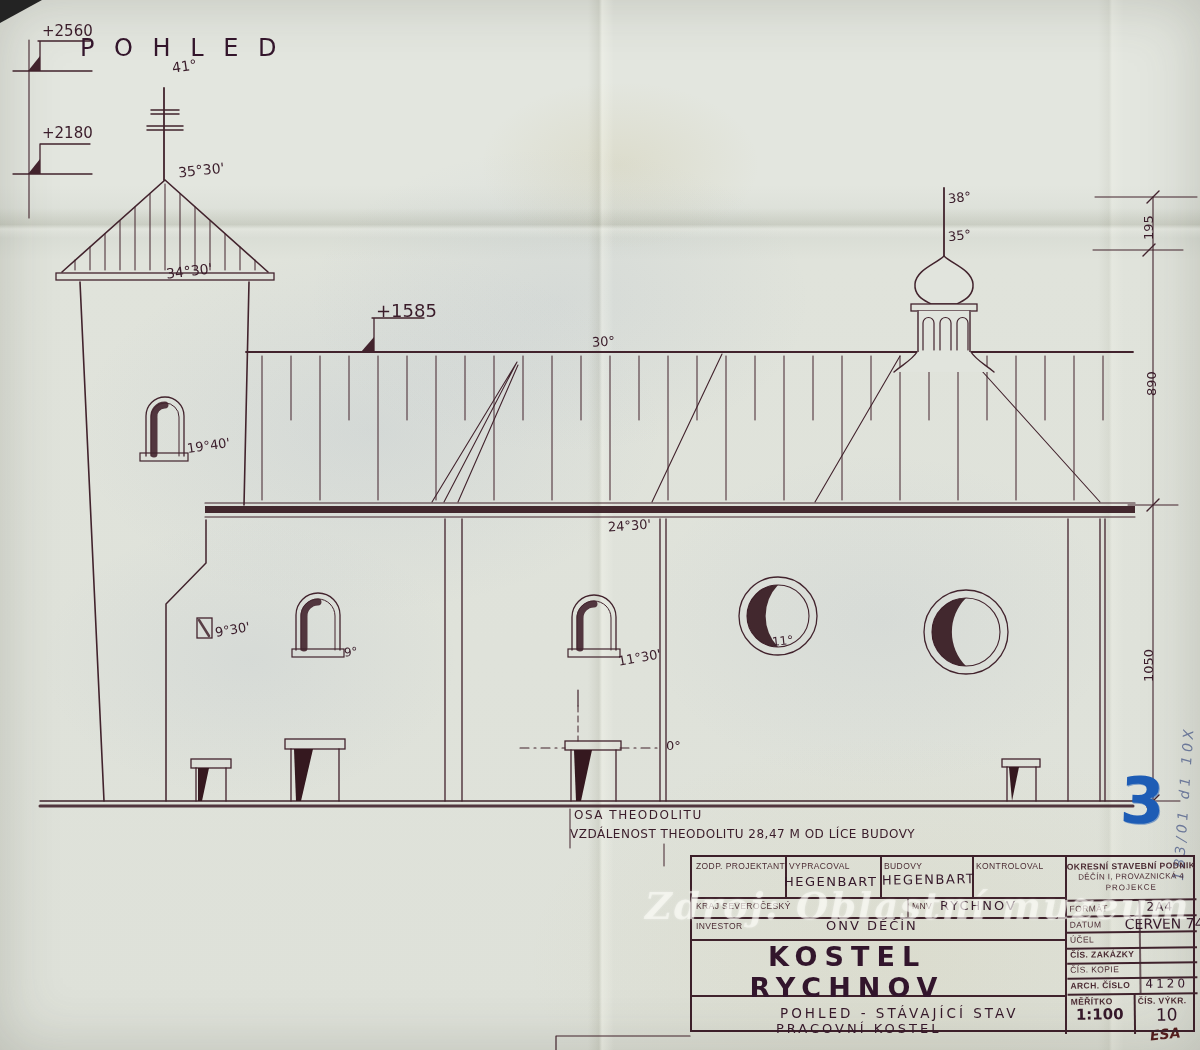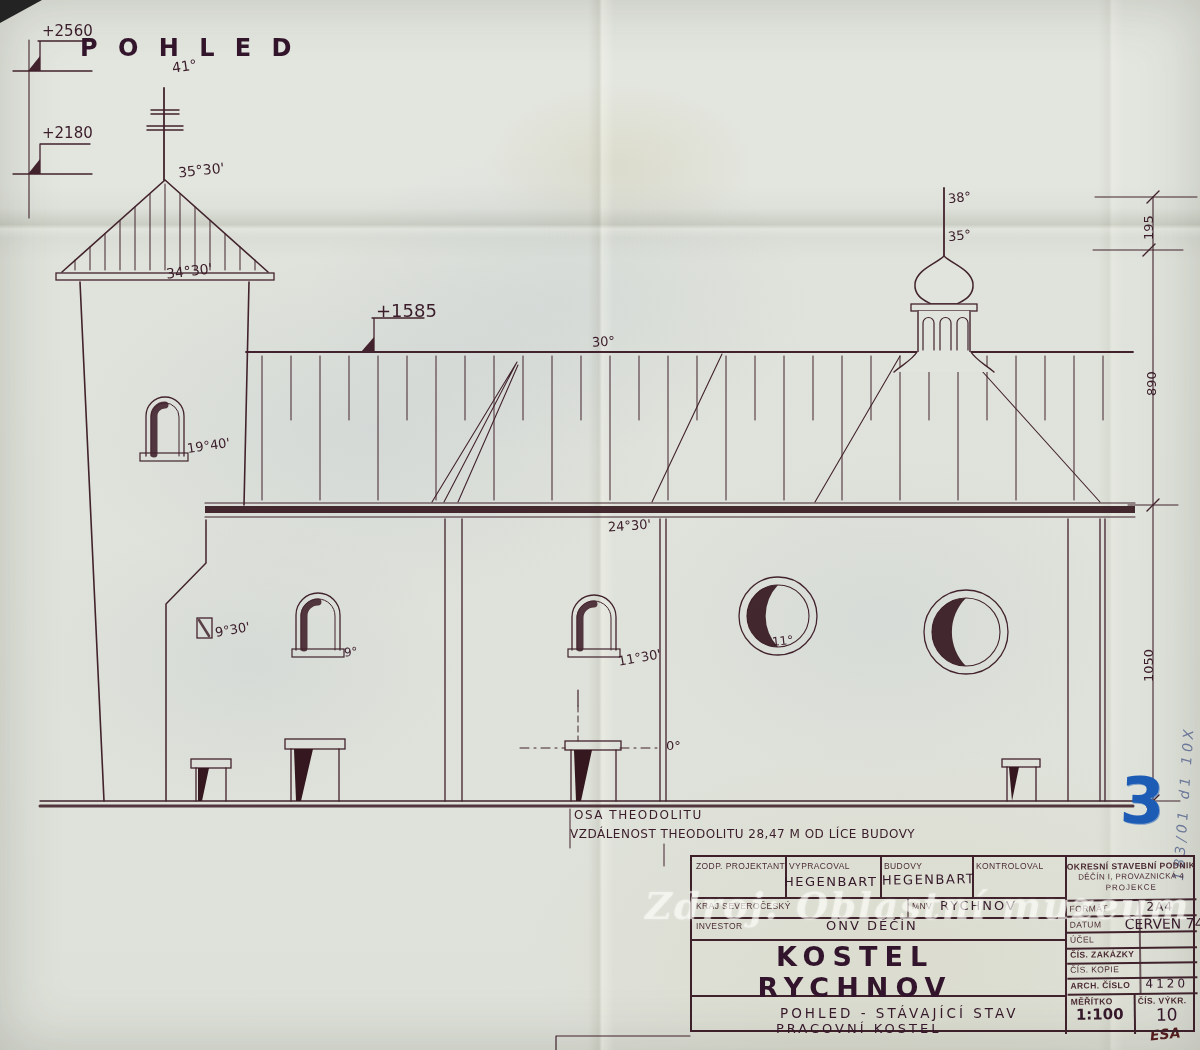--- a/index.html
+++ b/index.html
@@ -22,21 +22,21 @@
     background:linear-gradient(180deg,rgba(0,0,0,0) 0%,rgba(90,90,60,.12) 55%,rgba(255,255,248,.25) 70%,rgba(0,0,0,0) 100%);}
   svg{position:absolute;left:0;top:0;}
   .hw{position:absolute;white-space:nowrap;color:#3a1c2a;font-family:"DejaVu Sans",sans-serif;}
   .rot90{transform:rotate(-90deg);transform-origin:left top;}
   
   .tb{position:absolute;left:690px;top:855px;width:505px;height:177px;border:2px solid #3c1f29;box-sizing:border-box;color:#4b2b33;}
   .tb .vline,.tb .hline{position:absolute;background:#3f222c;}
   .tb .vline{width:1.5px;} .tb .hline{height:1.5px;}
   .tb .lbl{position:absolute;font-family:"Liberation Sans",sans-serif;font-size:8.5px;letter-spacing:.4px;white-space:nowrap;}
   .tb .hwv{position:absolute;font-family:"DejaVu Sans",sans-serif;color:#35182a;white-space:nowrap;}
-  .bigtitle{position:absolute;left:0;top:84px;width:310px;text-align:center;font-size:27px;font-weight:bold;letter-spacing:7px;color:#32152c;margin-left:8px;}
+  .bigtitle{position:absolute;left:0;top:84px;width:310px;text-align:center;font-size:27px;font-weight:bold;letter-spacing:7px;color:#32152c;}
   .wm{position:absolute;left:645px;top:884px;font-family:"DejaVu Serif",serif;font-style:italic;font-weight:bold;
       font-size:37px;letter-spacing:2px;color:rgba(253,253,248,.55);text-shadow:0 0 3px rgba(255,255,255,.35);
       pointer-events:none;z-index:5;white-space:nowrap;}
   .blue3{position:absolute;left:1120px;top:764px;font-size:64px;font-weight:bold;color:#1d5cb5;
       transform:rotate(2deg);text-shadow:1px 1px 0 rgba(29,92,181,.5);}
   .archnote{position:absolute;left:1170px;top:880px;font-size:14px;letter-spacing:4px;font-style:italic;
       color:#5a6890;transform:rotate(-86deg);transform-origin:left top;white-space:nowrap;opacity:.85;}
 </style>
 </head>
 <body>
@@ -155,21 +155,21 @@
       <g>
         <path d="M1153 197 V801" stroke-width="1.1"></path>
         <path d="M1095 197 H1197 M1093 250 H1183 M1128 505 H1178 M1133 801 H1180" stroke-width="1"></path>
         <path d="M1147 203 L1159 191 M1143 256 L1155 244 M1147 511 L1159 499 M1147 807 L1159 795" stroke-width="1.4"></path>
       </g>
 
       <path d="M556 1036 H690 M556 1036 V1050" stroke-width="1.2"></path>
     </g>
   </svg>
 
-  <div class="hw" style="left:80px;top:34px;font-size:24px;font-weight:bold;letter-spacing:6px;color:#33152b">P O H L E D</div>
+  <div class="hw" style="left:80px;top:34px;font-size:24px;font-weight:normal;letter-spacing:6px;color:#33152b">P O H L E D</div>
 
   <div class="hw" style="left:42px;top:22px;font-size:15px">+2560</div>
   <div class="hw" style="left:42px;top:124px;font-size:15px">+2180</div>
   <div class="hw" style="left:376px;top:300px;font-size:18px">+1585</div>
 
   <div class="hw" style="left:172px;top:58px;font-size:14px;transform:rotate(-8deg)">41°</div>
   <div class="hw" style="left:178px;top:162px;font-size:14px;transform:rotate(-6deg)">35°30'</div>
   <div class="hw" style="left:166px;top:263px;font-size:14px;transform:rotate(-7deg)">34°30'</div>
   <div class="hw" style="left:187px;top:438px;font-size:13px;transform:rotate(-8deg)">19°40'</div>
   <div class="hw" style="left:592px;top:334px;font-size:13px;transform:rotate(-4deg)">30°</div>

